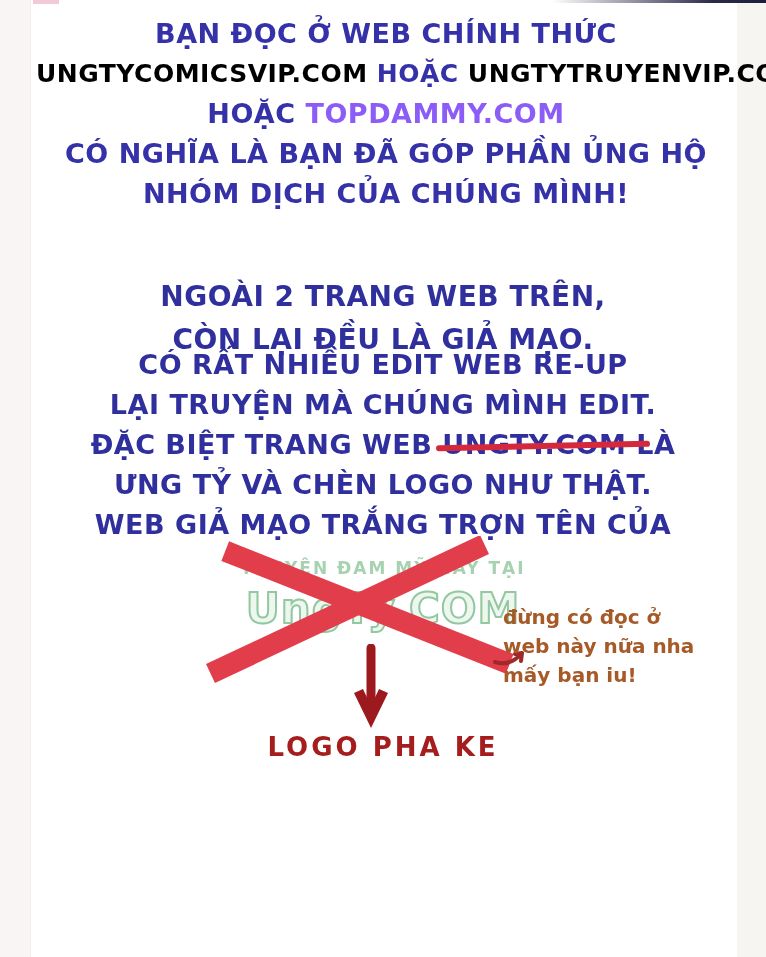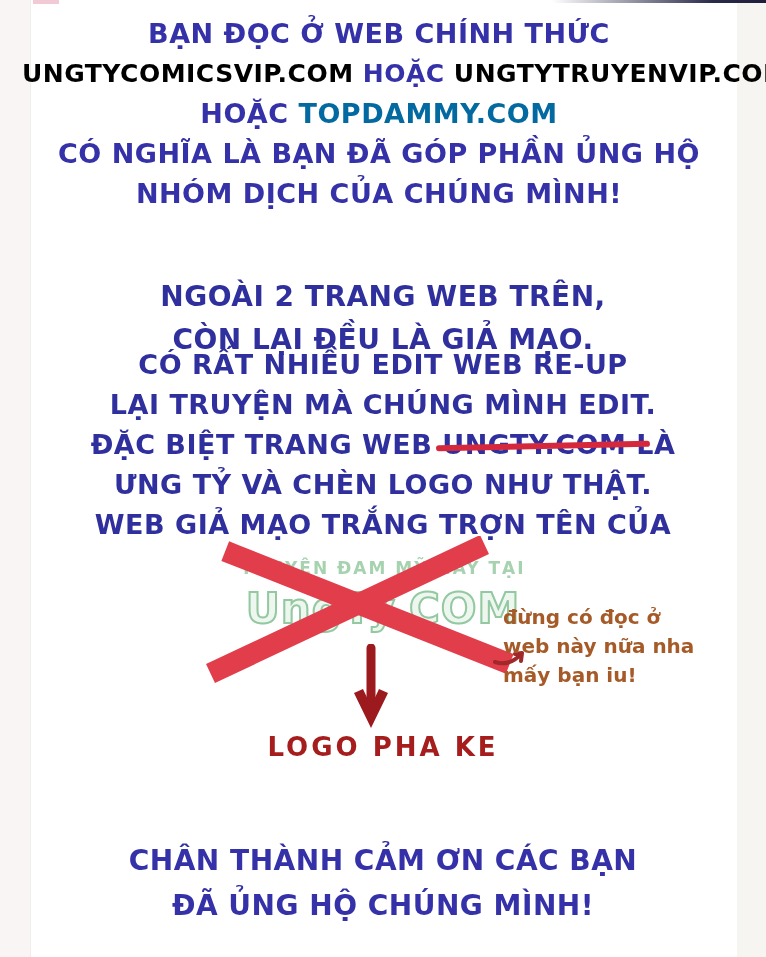--- a/index.html
+++ b/index.html
@@ -14,23 +14,23 @@
   
   .left-strip{position:absolute;left:0;top:0;bottom:0;width:30px;background:#f8f5f4;border-right:1px solid #f0edeb;}
   .right-strip{position:absolute;right:0;top:0;bottom:0;width:29px;background:#f7f5f2;}
   .top-navy{position:absolute;top:0;left:552px;right:0;height:3px;background:linear-gradient(90deg,rgba(42,42,74,0),#2a2a4a 75%,#1e1e3c);}
   .top-pink{position:absolute;top:0;left:33px;width:26px;height:4px;background:#f2cad6;}
 
   .line{text-align:center;white-space:nowrap;}
   .blue{color:#3531a8;}
   .navy{color:#2f2f9d;}
   .red-site{color:#000000;margin-top:21px;}
-  .red-site2{color:#0369a1;}
+  .red-site2{color:#8b5cf6;}
 
-  #header{position:absolute;top:14px;left:22px;right:30px;font-size:27px;line-height:40px;letter-spacing:0.5px;}
+  #header{position:absolute;top:14px;left:36px;right:30px;font-size:27px;line-height:40px;letter-spacing:0.5px;}
   #header .line2{font-size:25px;}
   #warning{position:absolute;top:236px;left:30px;right:30px;font-size:28px;line-height:43px;letter-spacing:0.5px;margin-top:39px;}
   #detail{position:absolute;top:345px;left:30px;right:30px;font-size:27px;line-height:40px;letter-spacing:0.5px;}
 
   .strike{position:relative;display:inline-block;}
   .strike .bar{position:absolute;left:-6px;right:-24px;top:46%;height:6px;background:#d6283c;border-radius:3px;transform:rotate(-1.2deg);}
 
   #fake-logo{position:absolute;top:556px;left:30px;right:30px;text-align:center;}
   #fake-logo .tagline{font-size:17px;letter-spacing:2px;color:#a6d2b0;line-height:24px;}
   #fake-logo .name{
@@ -103,18 +103,14 @@
   </svg>
 
   <div id="note">
     <div>đừng có đọc ở</div>
     <div>web này nữa nha</div>
     <div>mấy bạn iu!</div>
   </div>
 
   <div id="fake-label">LOGO PHA KE</div>
 
-  <div id="footer">
-    <div class="line blue">CHÂN THÀNH CẢM ƠN CÁC BẠN</div>
-    <div class="line blue">ĐÃ ỦNG HỘ CHÚNG MÌNH!</div>
-  </div>
 
 </div>
 
 </body></html>

